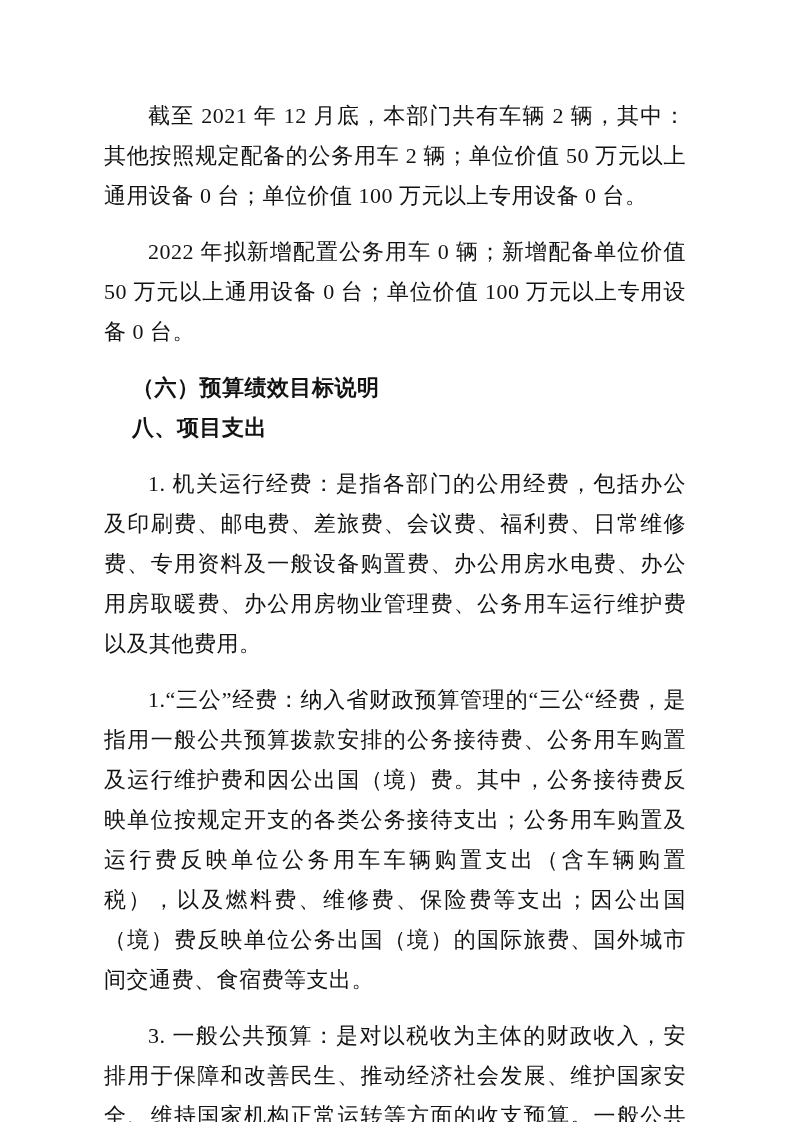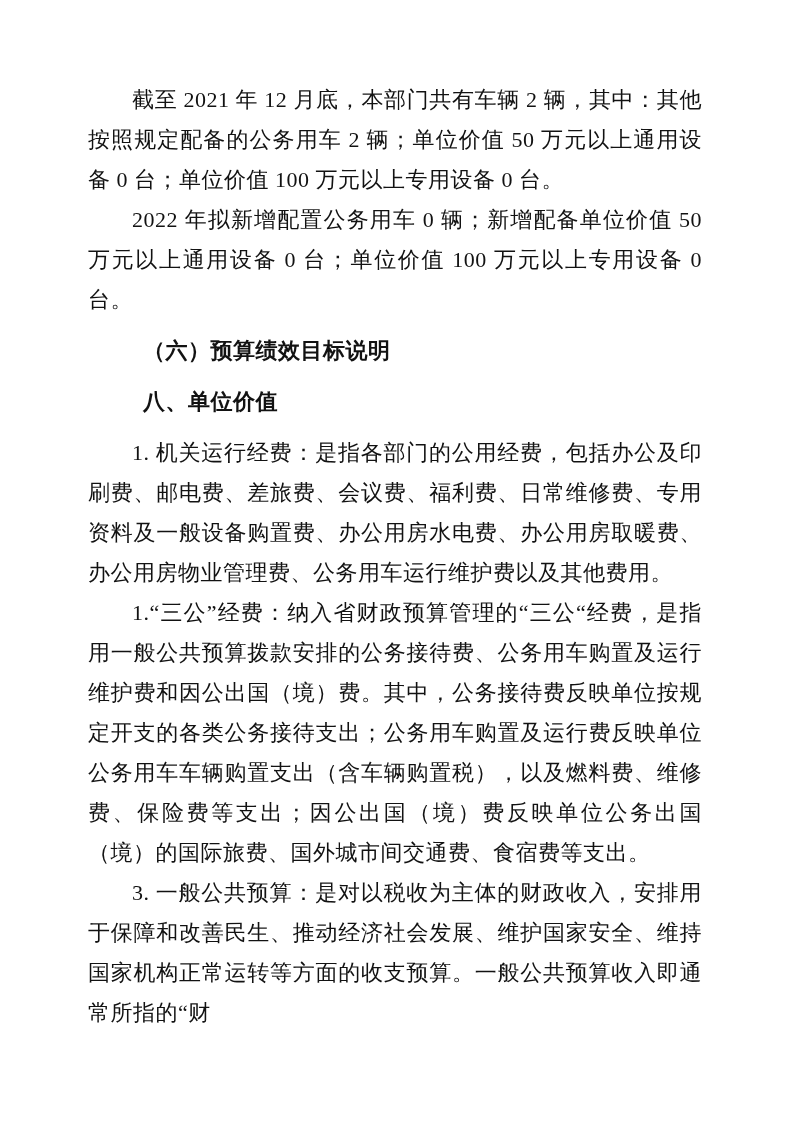--- a/index.html
+++ b/index.html
@@ -15,39 +15,39 @@
     background: #ffffff;
     box-sizing: border-box;
     padding: 80px 92px 0 88px;
     overflow: hidden;
     color: #121212;
     font-family: "Liberation Serif", "DejaVu Serif", serif;
     font-size: 22px;
     line-height: 40px;
   }
   .para {
-    margin: 0;
+    margin: 16px;
     text-indent: 2em;
     text-align: justify;
     letter-spacing: 0.5px;
   }
   .heading {
-    margin: 11px;
+    margin: 0;
     text-indent: 2em;
     font-size: 22px;
     line-height: 40px;
     font-weight: 700;
     font-family: "Liberation Sans", "DejaVu Sans", sans-serif;
     letter-spacing: 0.5px;
   }
 </style>
 </head>
 <body>
 
 <div class="page">
   <p class="para">截至 2021 年 12 月底，本部门共有车辆 2 辆，其中：其他按照规定配备的公务用车 2 辆；单位价值 50 万元以上通用设备 0 台；单位价值 100 万元以上专用设备 0 台。</p>
   <p class="para">2022 年拟新增配置公务用车 0 辆；新增配备单位价值 50 万元以上通用设备 0 台；单位价值 100 万元以上专用设备 0 台。</p>
   <h3 class="heading">（六）预算绩效目标说明</h3>
-  <h3 class="heading">八、单位价值</h3>
+  <h3 class="heading">八、项目支出</h3>
   <p class="para">1. 机关运行经费：是指各部门的公用经费，包括办公及印刷费、邮电费、差旅费、会议费、福利费、日常维修费、专用资料及一般设备购置费、办公用房水电费、办公用房取暖费、办公用房物业管理费、公务用车运行维护费以及其他费用。</p>
   <p class="para">1.“三公”经费：纳入省财政预算管理的“三公“经费，是指用一般公共预算拨款安排的公务接待费、公务用车购置及运行维护费和因公出国（境）费。其中，公务接待费反映单位按规定开支的各类公务接待支出；公务用车购置及运行费反映单位公务用车车辆购置支出（含车辆购置税），以及燃料费、维修费、保险费等支出；因公出国（境）费反映单位公务出国（境）的国际旅费、国外城市间交通费、食宿费等支出。</p>
   <p class="para">3. 一般公共预算：是对以税收为主体的财政收入，安排用于保障和改善民生、推动经济社会发展、维护国家安全、维持国家机构正常运转等方面的收支预算。一般公共预算收入即通常所指的“财</p>
 </div>
 
 </body></html>

